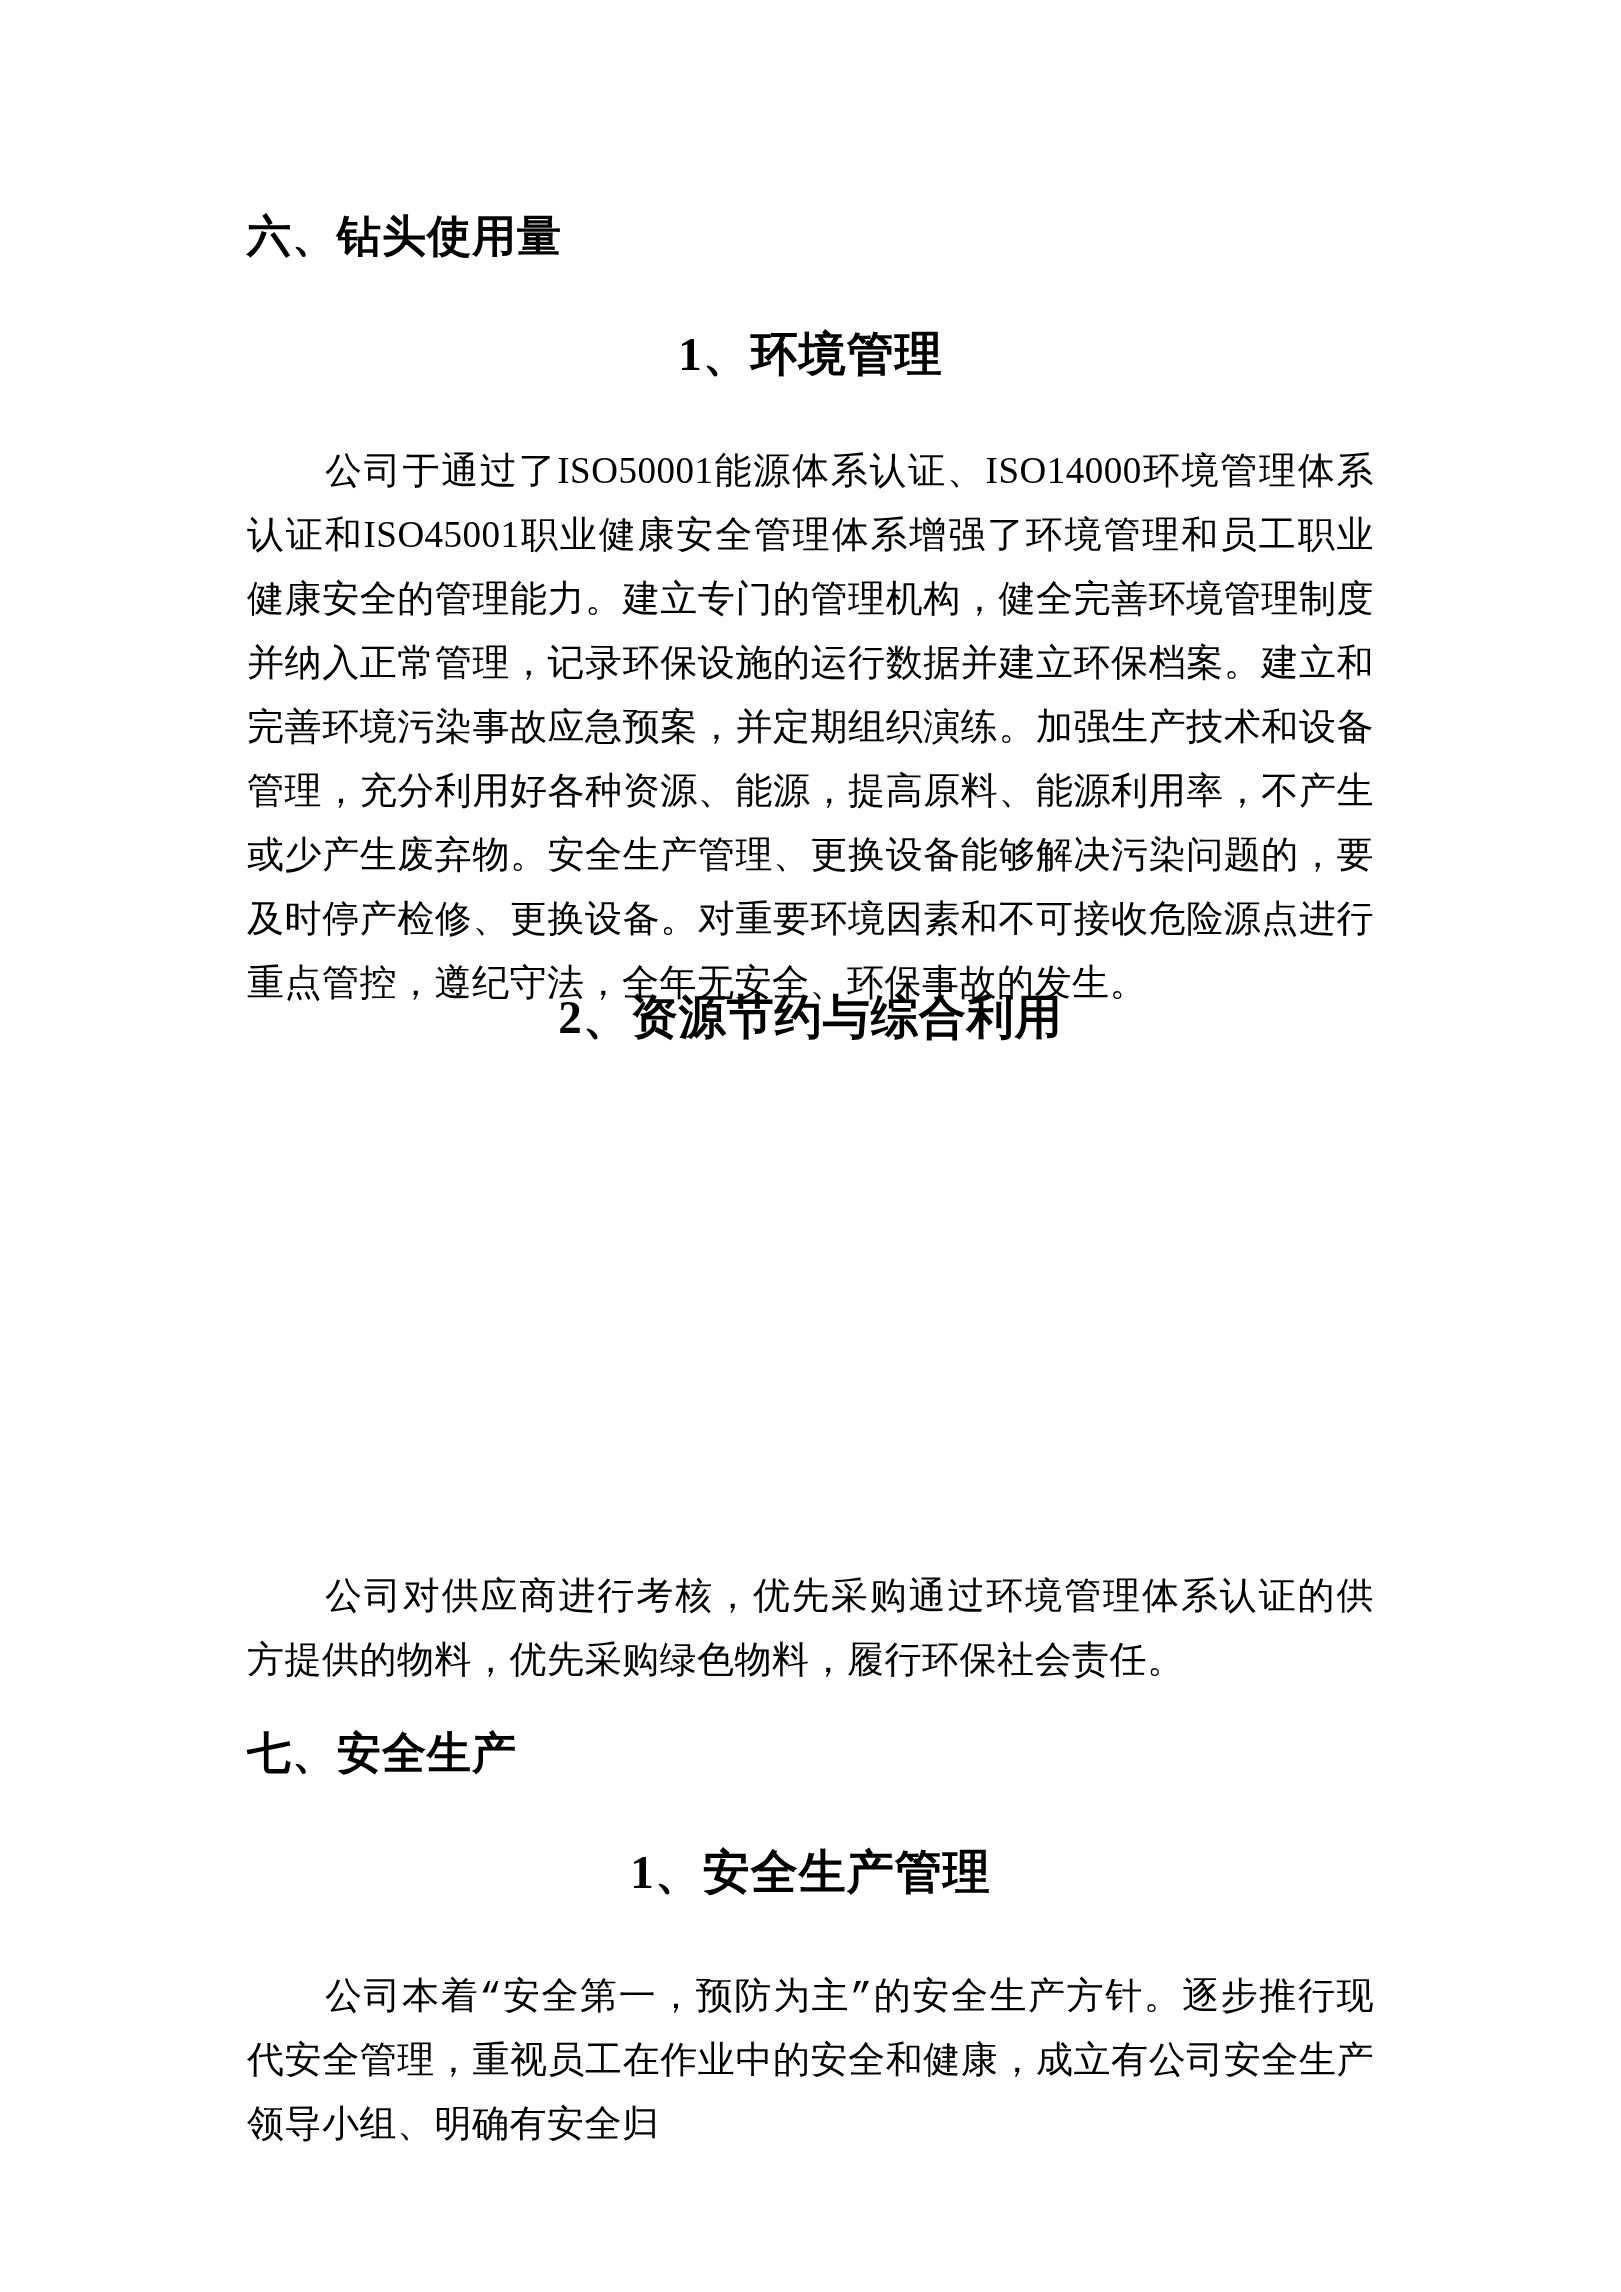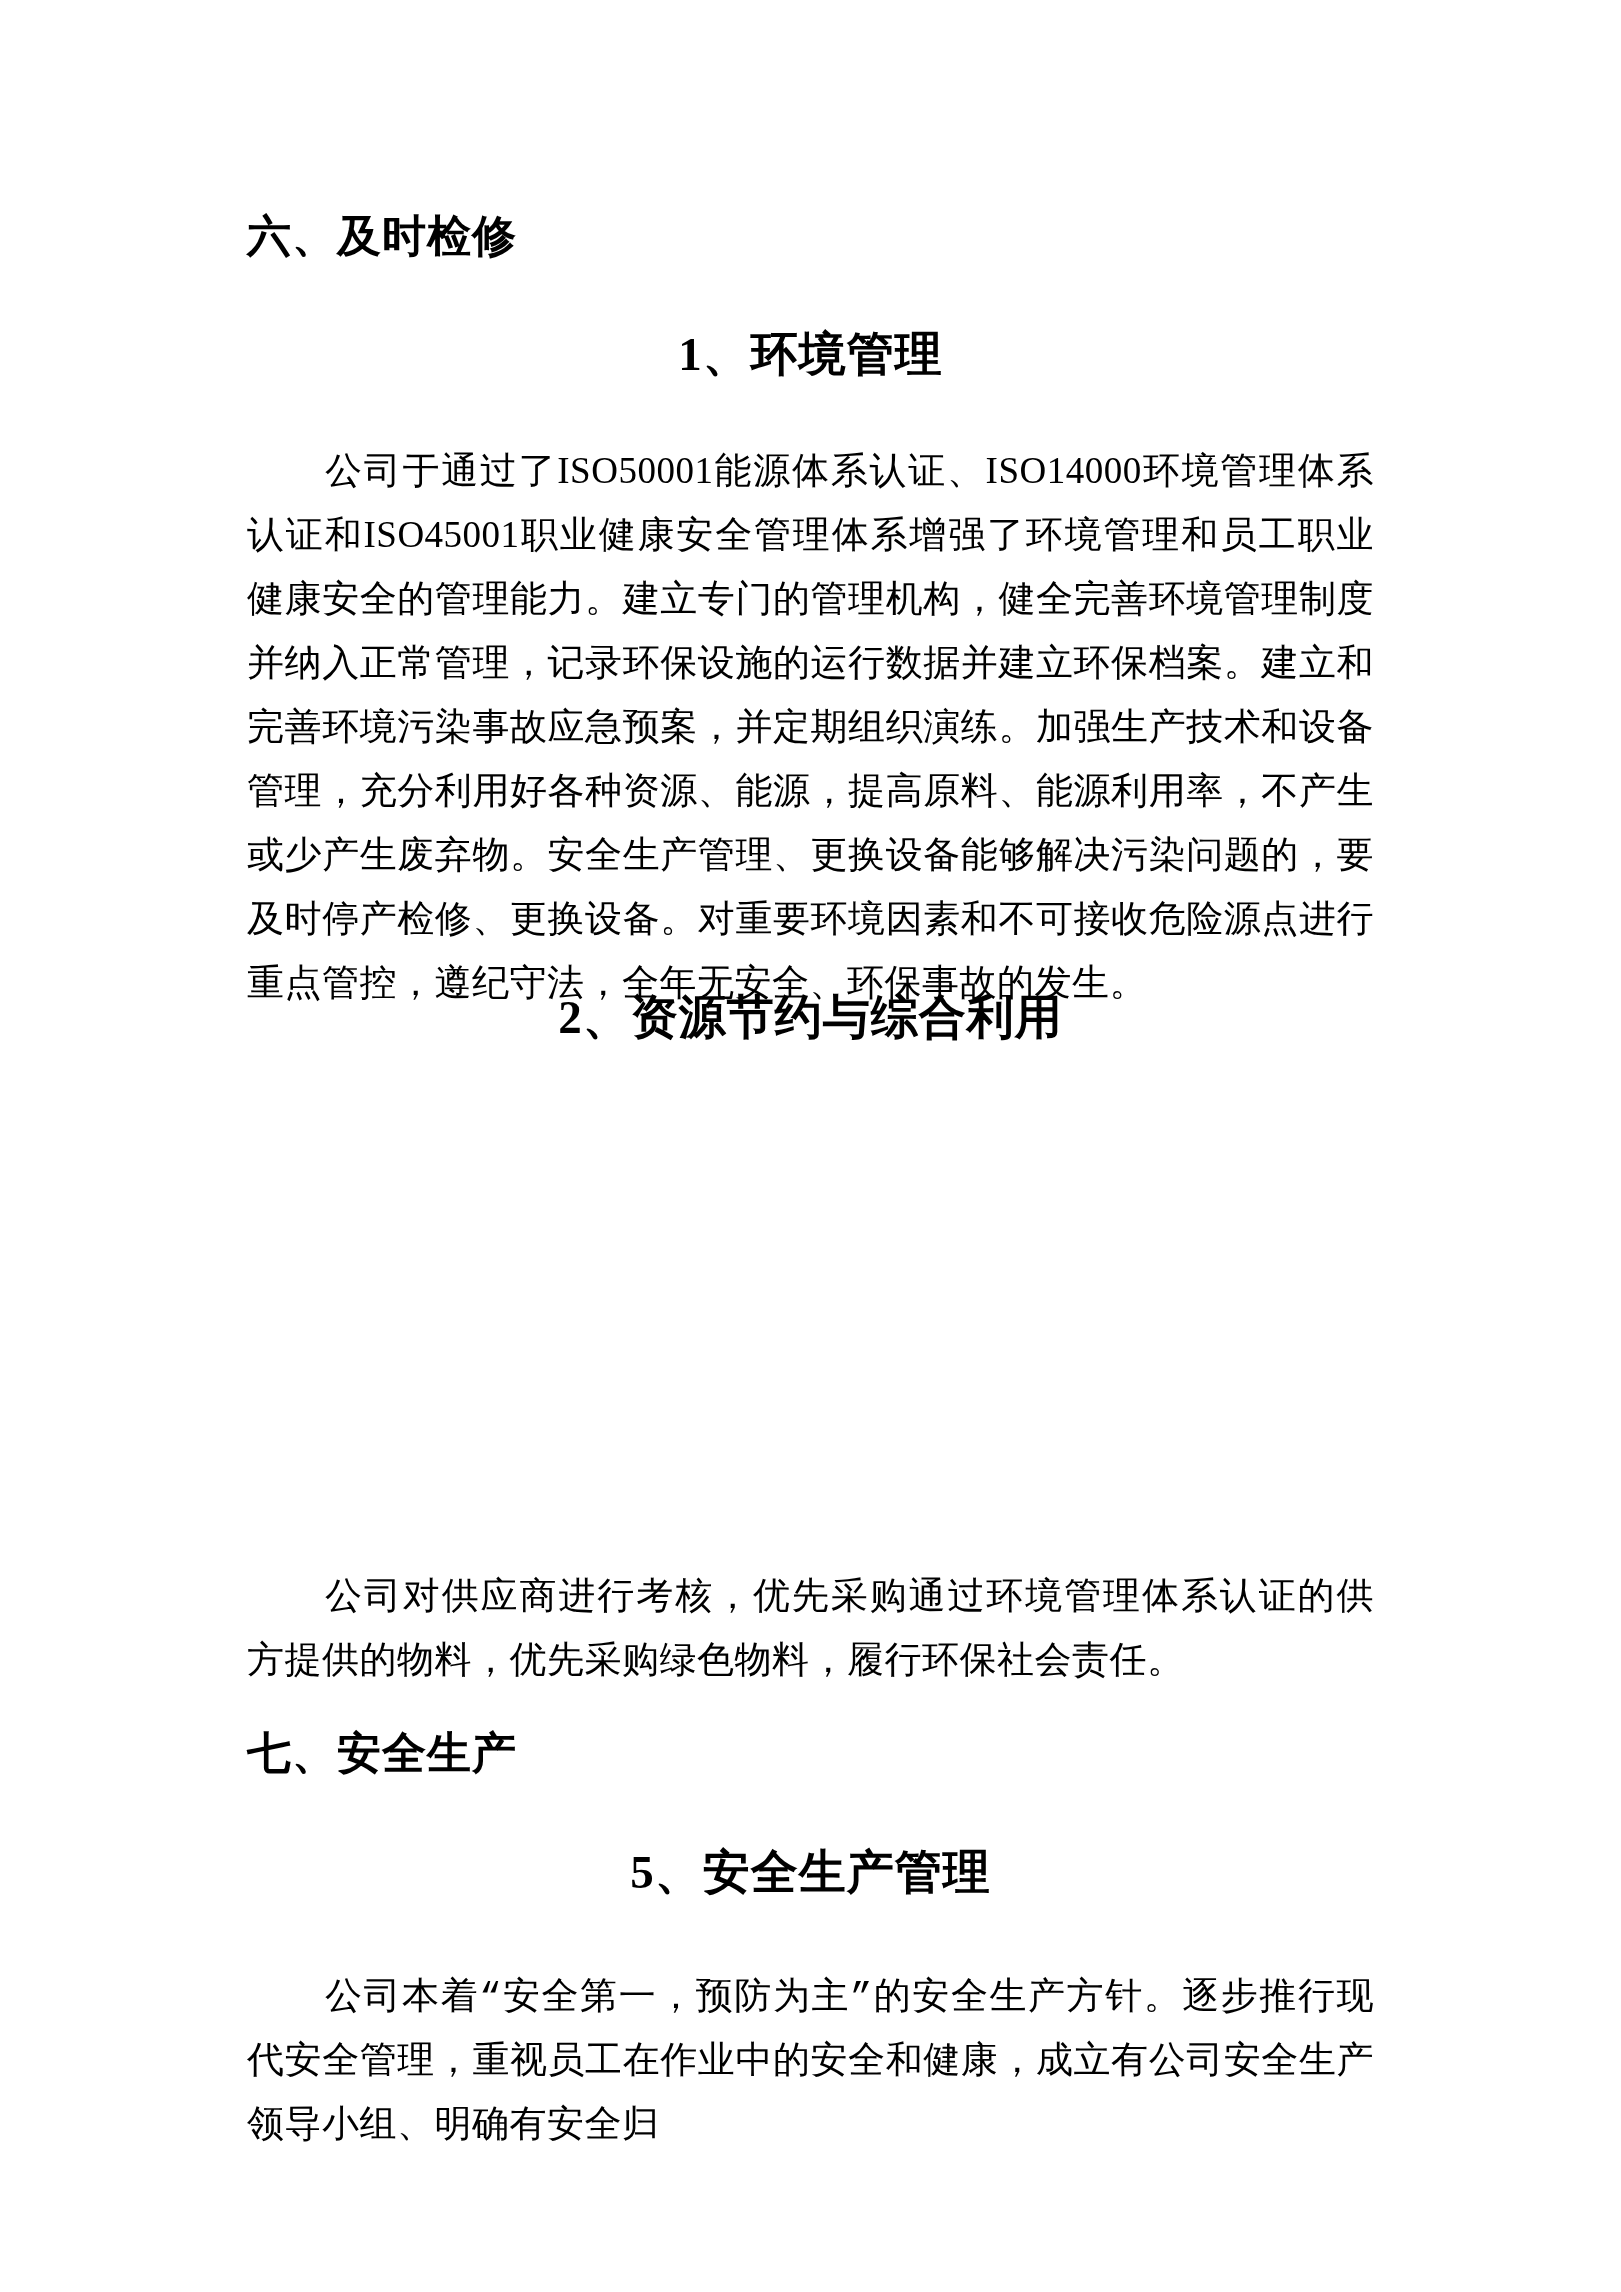--- a/index.html
+++ b/index.html
@@ -51,31 +51,31 @@
   #sec-5 { top: 1564px; }
   #sec-6 { top: 1727px; }
   #sec-7 { top: 1847px; }
   #sec-8 { top: 1966px; font-family: Liberation Mono, monospace; }
 </style>
 </head>
 <body>
 
 <div class="page">
 
-  <div id="sec-0" class="abs h1">六、及时检修</div>
+  <div id="sec-0" class="abs h1">六、钻头使用量</div>
 
   <div id="sec-1" class="abs h2">1、环境管理</div>
 
   <div id="sec-2" class="abs para">公司于通过了ISO50001能源体系认证、ISO14000环境管理体系认证和ISO45001职业健康安全管理体系增强了环境管理和员工职业健康安全的管理能力。建立专门的管理机构，健全完善环境管理制度并纳入正常管理，记录环保设施的运行数据并建立环保档案。建立和完善环境污染事故应急预案，并定期组织演练。加强生产技术和设备管理，充分利用好各种资源、能源，提高原料、能源利用率，不产生或少产生废弃物。安全生产管理、更换设备能够解决污染问题的，要及时停产检修、更换设备。对重要环境因素和不可接收危险源点进行重点管控，遵纪守法，全年无安全、环保事故的发生。</div>
 
   <div id="sec-3" class="abs h2">2、资源节约与综合利用</div>
 
 
   <div id="sec-6" class="abs h1">七、安全生产</div>
 
   <div id="sec-5" class="abs para">公司对供应商进行考核，优先采购通过环境管理体系认证的供方提供的物料，优先采购绿色物料，履行环保社会责任。</div>
 
-  <div id="sec-7" class="abs h2">5、安全生产管理</div>
+  <div id="sec-7" class="abs h2">1、安全生产管理</div>
 
   <div id="sec-8" class="abs para">公司本着“安全第一，预防为主”的安全生产方针。逐步推行现代安全管理，重视员工在作业中的安全和健康，成立有公司安全生产领导小组、明确有安全归</div>
 
 </div>
 
 
 </body></html>

